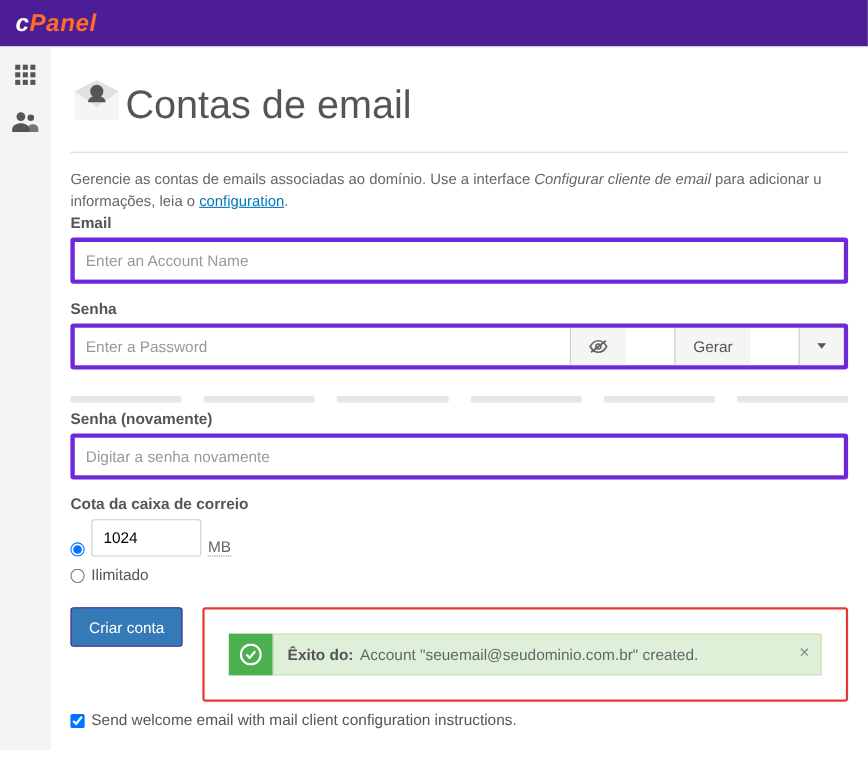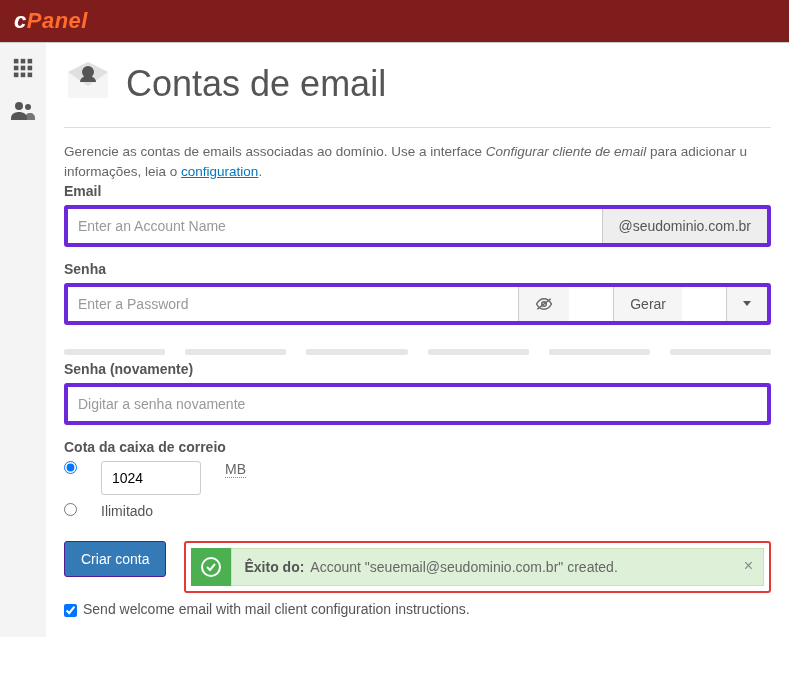--- a/index.html
+++ b/index.html
@@ -1,47 +1,47 @@
 <!DOCTYPE html>
 <html><head>
   <meta charset="utf-8">
   <style>
     * { box-sizing: border-box; margin: 0; padding: 0; }
     body { font-family: "Helvetica Neue", Helvetica, Arial, sans-serif; font-size: 14px; color: #555; background: #fff; }
-    .top-bar { background: #7f1d1d; height: 42px; display: flex; align-items: center; padding: 0 14px; }
+    .top-bar { background: #4c1d95; height: 42px; display: flex; align-items: center; padding: 0 14px; }
     .logo { color: #fff; font-style: italic; font-weight: bold; font-size: 22px; letter-spacing: 0.5px; }
     .logo .orange { color: #ff6c2c; font-style: italic; font-weight: bold; }
     .main-wrap { display: flex; border-top: 1px solid #ccc; }
     .left-rail { width: 46px; background: #f4f4f4; padding-top: 14px; display: flex; flex-direction: column; align-items: center; gap: 18px; }
     .rail-icon { color: #6b6b6b; cursor: pointer; }
     .content { flex: 1; padding: 0 0 20px 0; }
-    .page-header { display: flex; align-items: center; gap: 14px; padding: 15px 0 18px 18px; }
+    .page-header { display: flex; align-items: center; gap: 2px; padding: 26px 0 18px 18px; }
     .page-header svg { width: 48px; height: 48px; }
     .page-title { font-size: 36px; font-weight: 300; color: #555; }
     .hr { border-top: 1px solid #ddd; margin: 0 18px 14px 18px; }
     .desc { color: #666; padding: 0 18px; line-height: 1.5; font-size: 13.5px; }
     .desc a { color: #0277bd; text-decoration: underline; }
     .section-title { font-size: 24px; font-weight: 300; color: #666; padding: 28px 18px 14px 18px; }
     .field-group { padding: 0 18px 14px 18px; }
     .field-label { font-weight: bold; color: #555; margin-bottom: 6px; display: block; font-size: 14px; }
     .input-group { display: flex; border: 4px solid #6d28d9; border-radius: 3px; overflow: hidden; }
     .input-group input[type="text"], .input-group input[type="password"] {
       flex: 1; border: none; padding: 9px 10px; font-size: 14px; color: #777; outline: none;
     }
     .input-group input::placeholder { color: #999; }
     .addon { background: #eee; border-left: 1px solid #ccc; padding: 9px 16px; color: #555; white-space: nowrap; display: flex; align-items: center; }
     .addon-btn { background: #f5f5f5; border-left: 1px solid #ccc; padding: 9px 16px; color: #555; cursor: pointer; display: flex; align-items: center; margin-left: 44px; }
     .strength-bar { display: flex; gap: 20px; padding: 10px 18px 6px 18px; }
     .strength-seg { flex: 1; height: 6px; background: #e6e6e6; border-radius: 2px; }
-    .quota-row { display: flex; align-items: flex-start; gap: 24px; margin-bottom: 8px; }
+    .quota-row { display: flex; align-items: flex-end; gap: 6px; margin-bottom: 8px; }
     .quota-input { width: 100px; padding: 8px 10px; border: 1px solid #ccc; border-radius: 3px; font-size: 14px; }
     .mb { color: #666; font-size: 14px; border-bottom: 1px dotted #888; cursor: help; }
     .btn-primary { background: #337ab7; color: #fff; border: 1px solid #4c1d95; padding: 9px 16px; border-radius: 3px; font-size: 14px; cursor: pointer; }
     .footer-row { display: flex; align-items: flex-start; gap: 18px; padding: 0 18px; }
-    .alert-box { flex: 1; border: 2px solid #e53935; border-radius: 3px; padding: 5px; display: flex; align-items: stretch; }
+    .alert-box { flex: 1; border: 2px solid #e53935; border-radius: 3px; padding: 22px; display: flex; align-items: stretch; }
     .alert-icon-col { background: #4caf50; width: 40px; display: flex; align-items: center; justify-content: center; color: #fff; }
     .alert-body { flex: 1; background: #dff0d8; border: 1px solid #c8e2b9; padding: 10px 12px; display: flex; align-items: center; position: relative; }
     .alert-body .close { position: absolute; right: 10px; top: 8px; color: #888; cursor: pointer; font-size: 16px; }
     .alert-body .strong { font-weight: bold; color: #555; margin-right: 6px; }
     .alert-body .msg { color: #666; }
     .checkbox-row { padding: 8px 18px 0 18px; display: flex; align-items: flex-end; gap: 6px; color: #555; }
     .caret-down { display: inline-block; width: 0; height: 0; border-left: 4px solid transparent; border-right: 4px solid transparent; border-top: 5px solid #555; }
   </style>
 </head>
 <body>
@@ -95,21 +95,20 @@
     <p class="desc">
       <span>Gerencie as contas de emails associadas ao domínio. Use a interface </span><em>Configurar cliente de email</em><span> para adicionar u</span><br>
       <span>informações, leia o </span><a href="#">configuration</a><span>.</span>
     </p>
 
 
     <div class="field-group">
       <label class="field-label">Email</label>
       <div class="input-group">
         <input type="text" placeholder="Enter an Account Name" style="">
-        <span class="addon">@seudominio.com.br</span>
       </div>
     </div>
 
     <div class="field-group">
       <label class="field-label">Senha</label>
       <div class="input-group">
         <input type="password" placeholder="Enter a Password" style="">
         <span class="addon-btn">
           <svg width="18" height="14" viewBox="0 0 24 18">
               <path fill="none" stroke="#666" stroke-width="2" d="M2 9s4-7 10-7 10 7 10 7-4 7-10 7S2 9 2 9z"></path>

